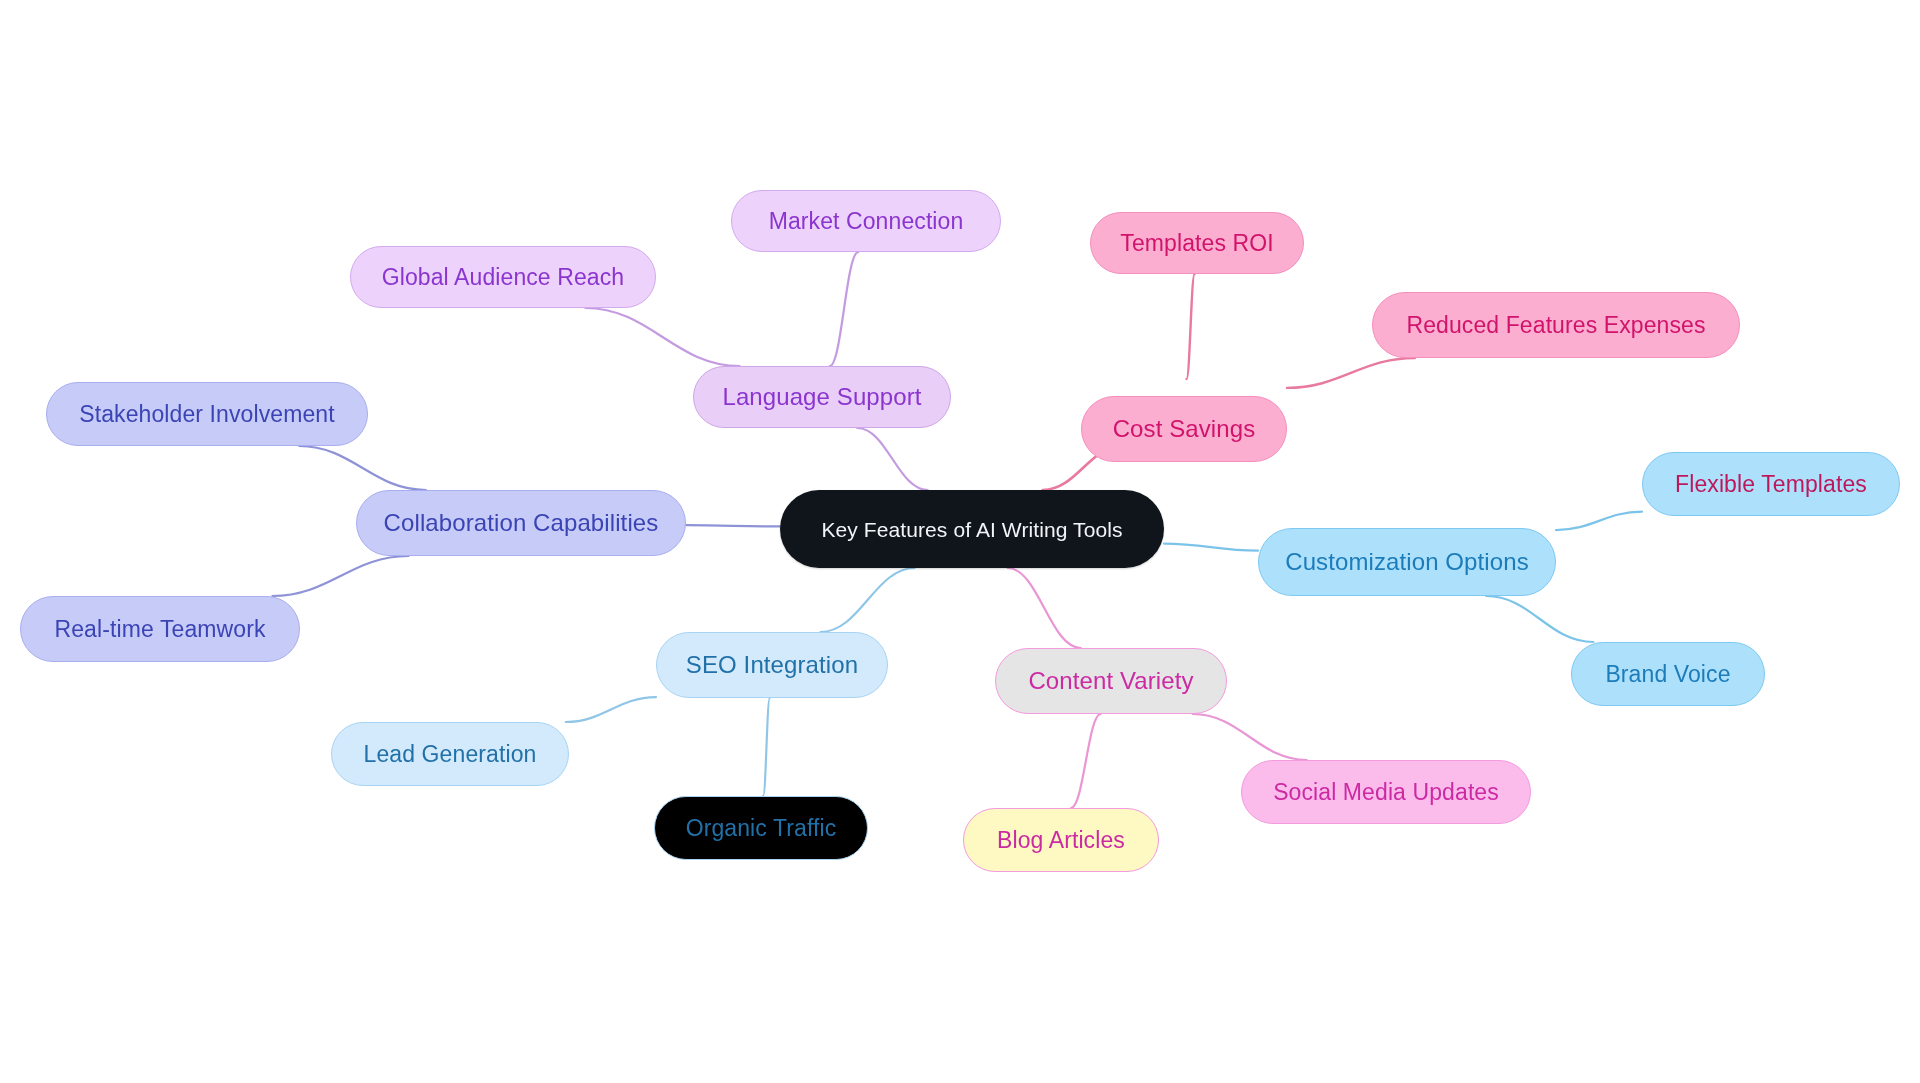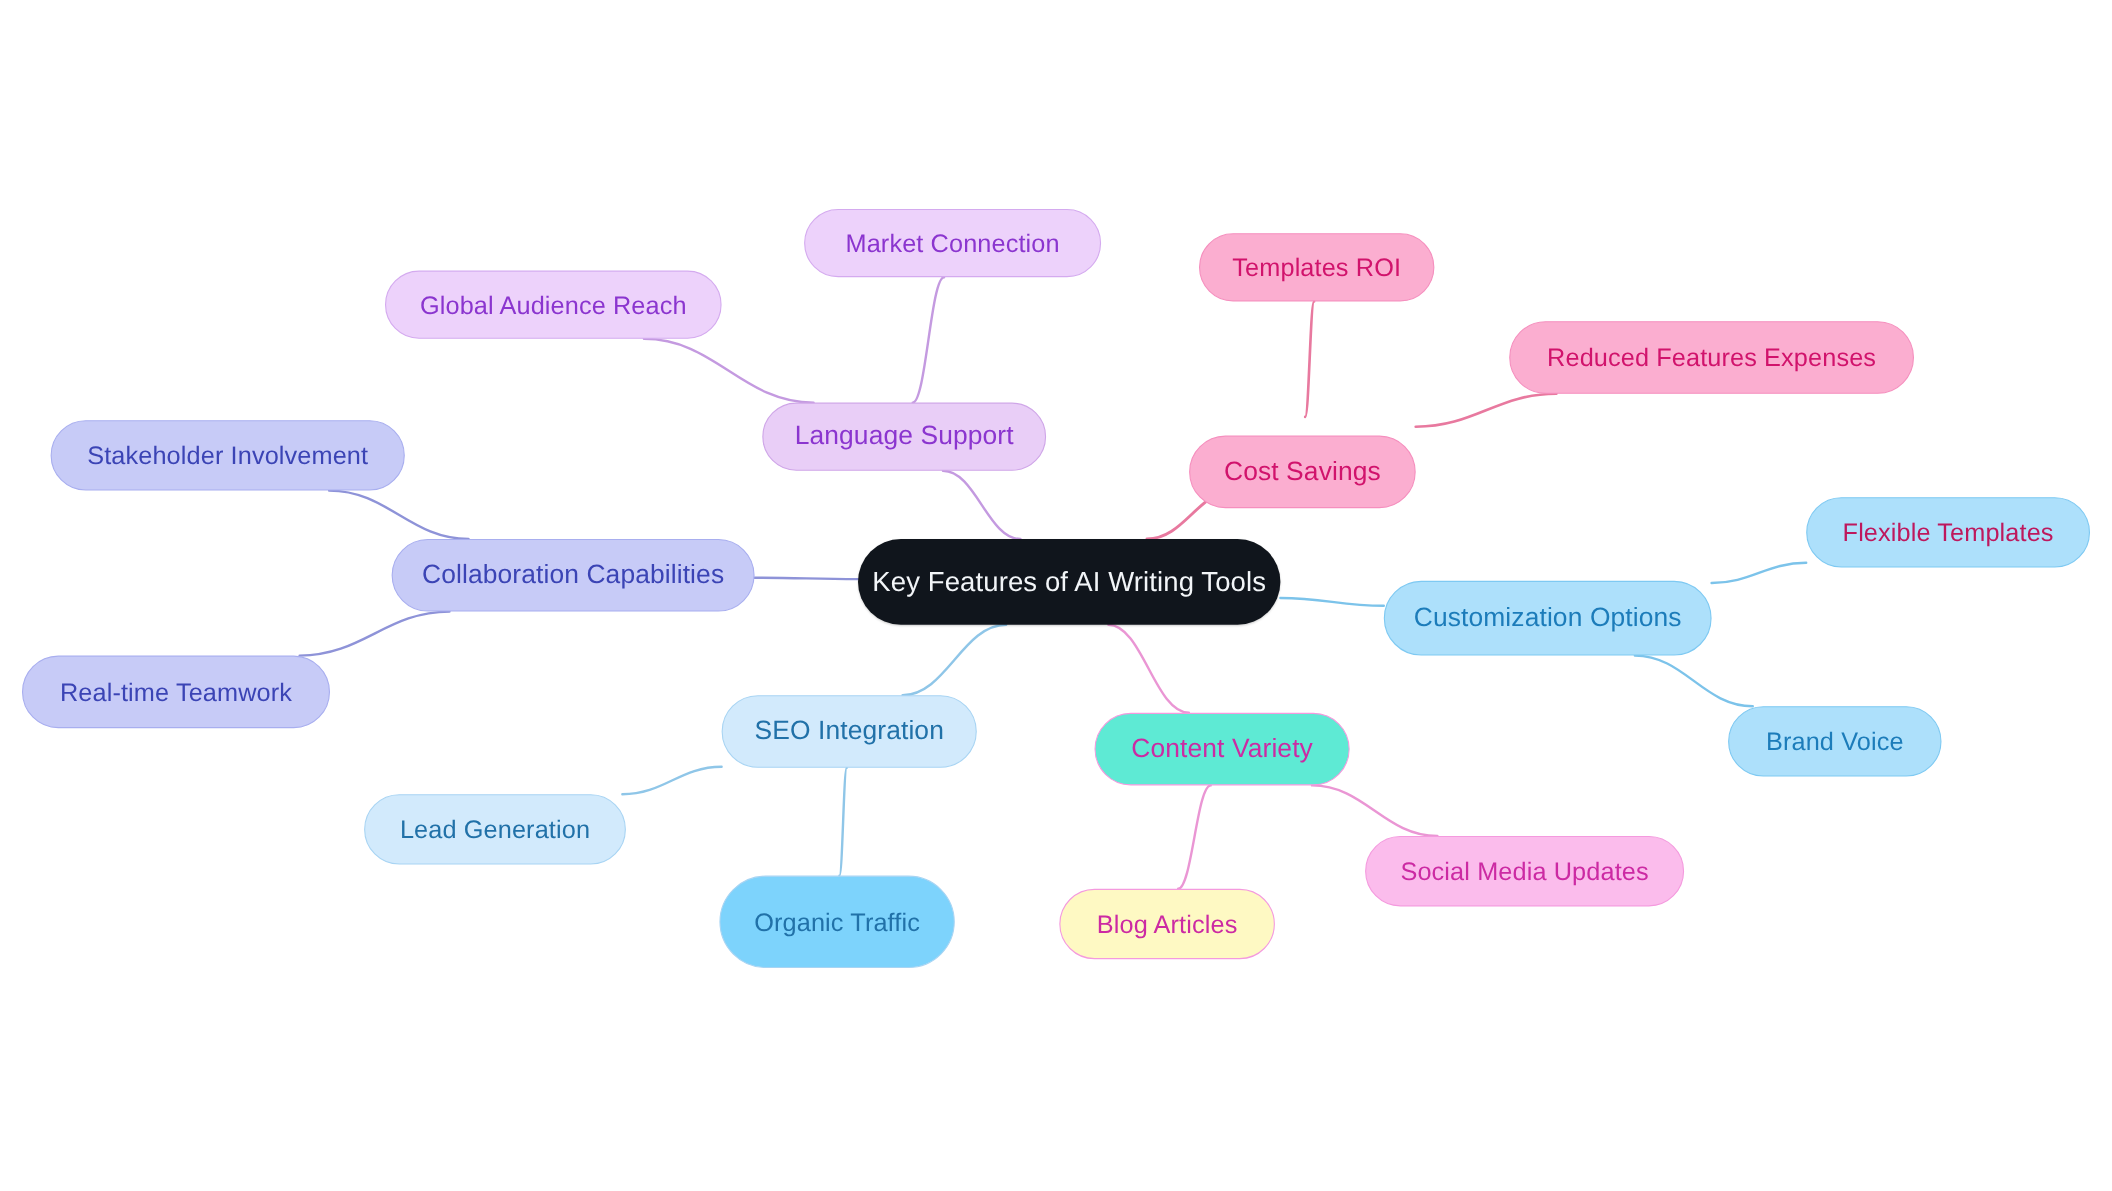--- a/index.html
+++ b/index.html
@@ -38,21 +38,21 @@
     user-select: none;
   }
   .node-label {
     display: block;
     line-height: 1;
   }
   .node-root {
     background: #10151c;
     color: #f2f5f8;
     border: none;
-    font-size: 25px;
+    font-size: 21px;
     box-shadow: 0 1px 2px rgba(0,0,0,0.18);
   }
   .node-branch, .node-leaf {
     border-style: solid;
     border-width: 1.4px;
   }
   .node-branch { font-size: 24px; }
   .node-leaf   { font-size: 23px; }
 </style>
 </head>
@@ -97,21 +97,21 @@
       </div>
       <div class="node node-branch" style="left: 356px; top: 490px; width: 330px; height: 66px; background: rgb(199, 203, 247); border-color: rgb(168, 174, 239); color: rgb(59, 68, 181);">
         <span class="node-label">Collaboration Capabilities</span>
       </div>
       <div class="node node-branch" style="left: 1258px; top: 528px; width: 298px; height: 68px; background: rgb(173, 224, 251); border-color: rgb(126, 201, 242); color: rgb(28, 124, 186);">
         <span class="node-label">Customization Options</span>
       </div>
       <div class="node node-branch" style="left: 656px; top: 632px; width: 232px; height: 66px; background: rgb(210, 234, 252); border-color: rgb(168, 212, 243); color: rgb(33, 113, 168);">
         <span class="node-label">SEO Integration</span>
       </div>
-      <div class="node node-branch" style="left: 995px; top: 648px; width: 232px; height: 66px; background: #5eead4; border-color: rgb(244, 154, 222); color: rgb(204, 42, 163);">
+      <div class="node node-branch" style="left: 995px; top: 648px; width: 232px; height: 66px; background: #e5e5e5; border-color: rgb(244, 154, 222); color: rgb(204, 42, 163);">
         <span class="node-label">Content Variety</span>
       </div>
       <div class="node node-leaf" style="left: 1090px; top: 212px; width: 214px; height: 62px; background: rgb(251, 174, 208); border-color: rgb(245, 143, 190); color: rgb(209, 19, 108);">
         <span class="node-label">Templates ROI</span>
       </div>
       <div class="node node-leaf" style="left: 1372px; top: 292px; width: 368px; height: 66px; background: rgb(251, 174, 208); border-color: rgb(245, 143, 190); color: rgb(209, 19, 108);">
         <span class="node-label">Reduced Features Expenses</span>
       </div>
       <div class="node node-leaf" style="left: 46px; top: 382px; width: 322px; height: 64px; background: rgb(199, 203, 247); border-color: rgb(168, 174, 239); color: rgb(59, 68, 181);">
         <span class="node-label">Stakeholder Involvement</span>
@@ -121,21 +121,21 @@
       </div>
       <div class="node node-leaf" style="left: 1642px; top: 452px; width: 258px; height: 64px; background: rgb(173, 224, 251); border-color: rgb(126, 201, 242); color: #be185d;">
         <span class="node-label">Flexible Templates</span>
       </div>
       <div class="node node-leaf" style="left: 1571px; top: 642px; width: 194px; height: 64px; background: rgb(173, 224, 251); border-color: rgb(126, 201, 242); color: rgb(28, 124, 186);">
         <span class="node-label">Brand Voice</span>
       </div>
       <div class="node node-leaf" style="left: 331px; top: 722px; width: 238px; height: 64px; background: rgb(210, 234, 252); border-color: rgb(168, 212, 243); color: rgb(33, 113, 168);">
         <span class="node-label">Lead Generation</span>
       </div>
-      <div class="node node-leaf" style="left: 654px; top: 796px; width: 214px; height: 84px; background: #7dd3fc; border-color: rgb(168, 212, 243); color: rgb(33, 113, 168);">
+      <div class="node node-leaf" style="left: 654px; top: 796px; width: 214px; height: 64px; background: #000000; border-color: rgb(168, 212, 243); color: rgb(33, 113, 168);">
         <span class="node-label">Organic Traffic</span>
       </div>
       <div class="node node-leaf" style="left: 963px; top: 808px; width: 196px; height: 64px; background: #fef9c3; border-color: rgb(244, 154, 222); color: rgb(204, 42, 163);">
         <span class="node-label">Blog Articles</span>
       </div>
       <div class="node node-leaf" style="left: 1241px; top: 760px; width: 290px; height: 64px; background: rgb(251, 188, 236); border-color: rgb(244, 154, 222); color: rgb(204, 42, 163);">
         <span class="node-label">Social Media Updates</span>
       </div>
     </div>
 </div>

